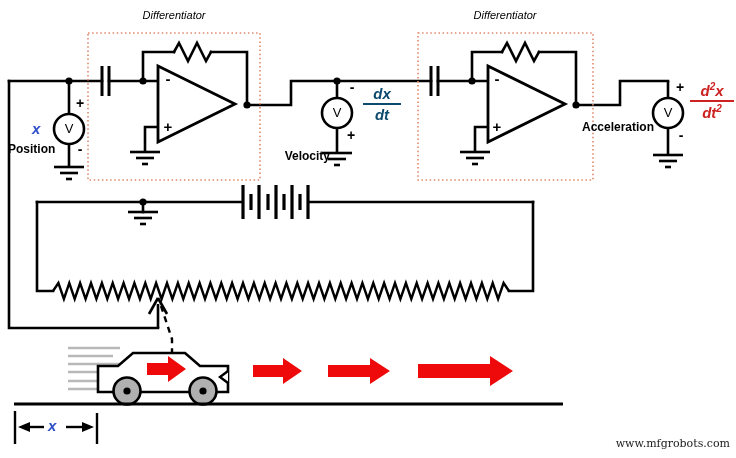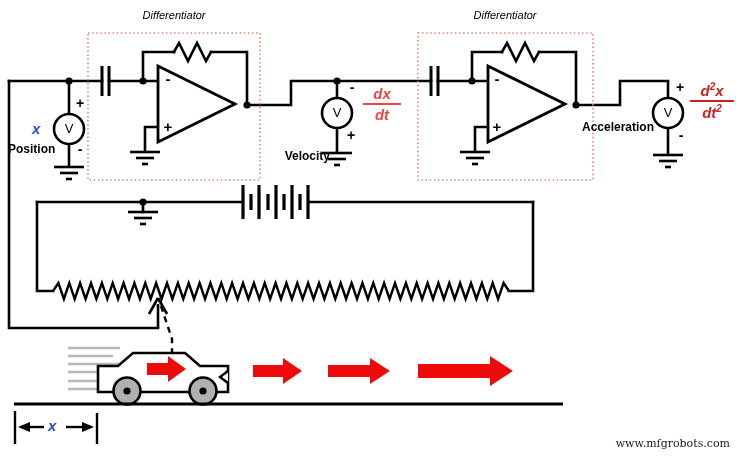--- a/index.html
+++ b/index.html
@@ -13,21 +13,21 @@
   .meter-name{font-weight:bold;font-size:12px;}
   .sign{font-weight:bold;font-size:14px;text-align:center;width:12px;line-height:14px;}
   .opamp-sign{font-weight:bold;font-size:15px;text-align:center;width:12px;line-height:15px;}
   .vsym{font-size:13px;text-align:center;width:20px;line-height:16px;}
   .bluevar{font-style:italic;font-size:15px;color:#3050c8;font-weight:bold;}
   .formula{font-style:italic;font-size:15px;font-weight:bold;text-align:center;}
   .formula .num{display:block;padding:0 3px 1px 3px;}
   .formula .den{display:block;padding:1px 3px 0 3px;}
   .formula .bar{display:block;height:0;border-top:2px solid;}
   .formula sup{font-size:10px;}
-  .f-vel{color:#ef4444;}
+  .f-vel{color:#0c4a6e;}
   .f-acc{color:#cc2222;}
   .watermark{font-family:"DejaVu Serif",serif;font-size:11px;color:#1a1a1a;text-align:right;}
 </style>
 </head>
 <body>
 
 <div id="stage">
 
   <svg width="736" height="458" viewBox="0 0 736 458">
 

